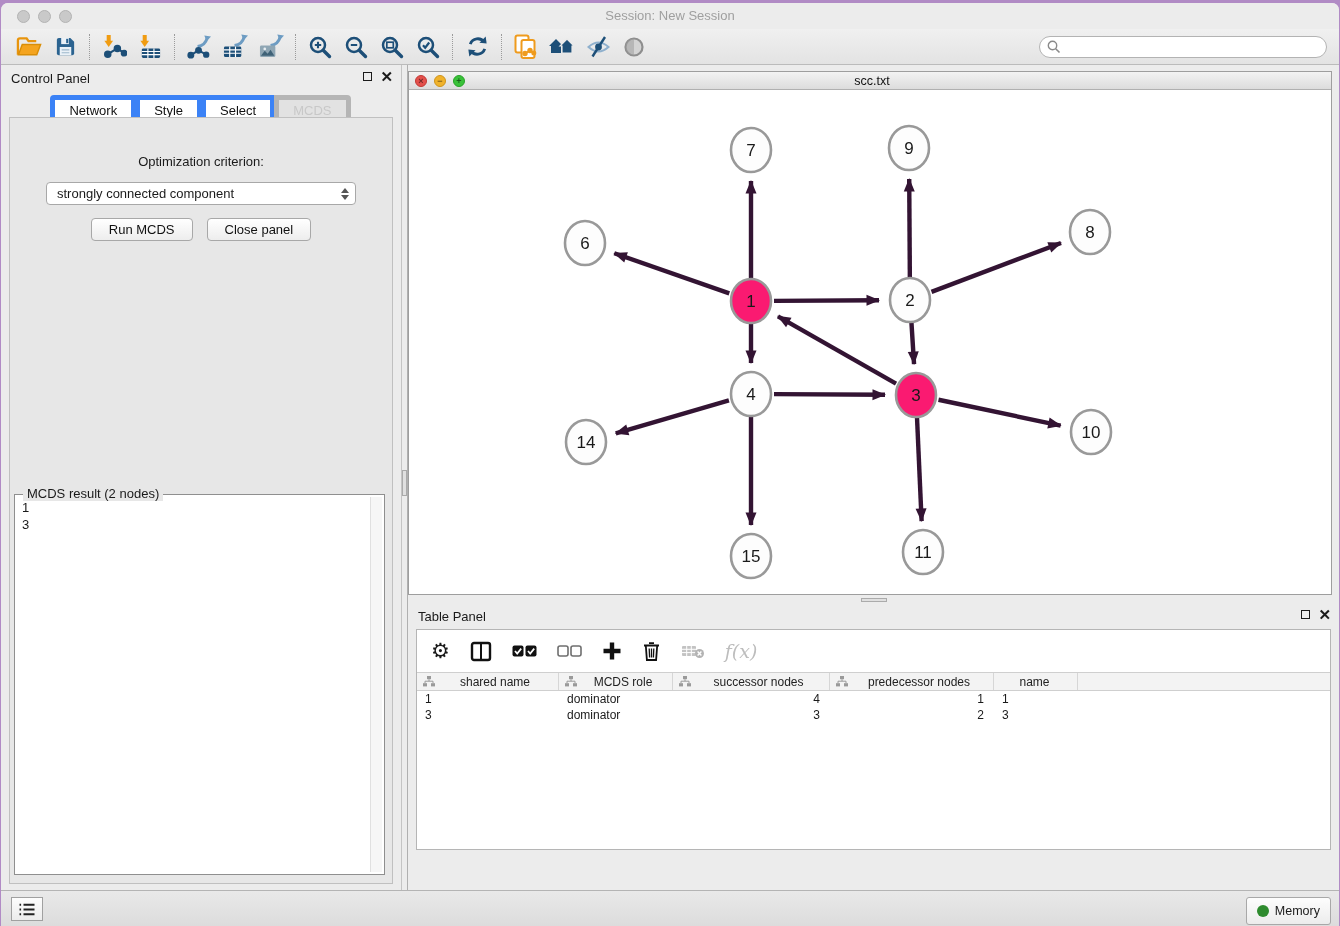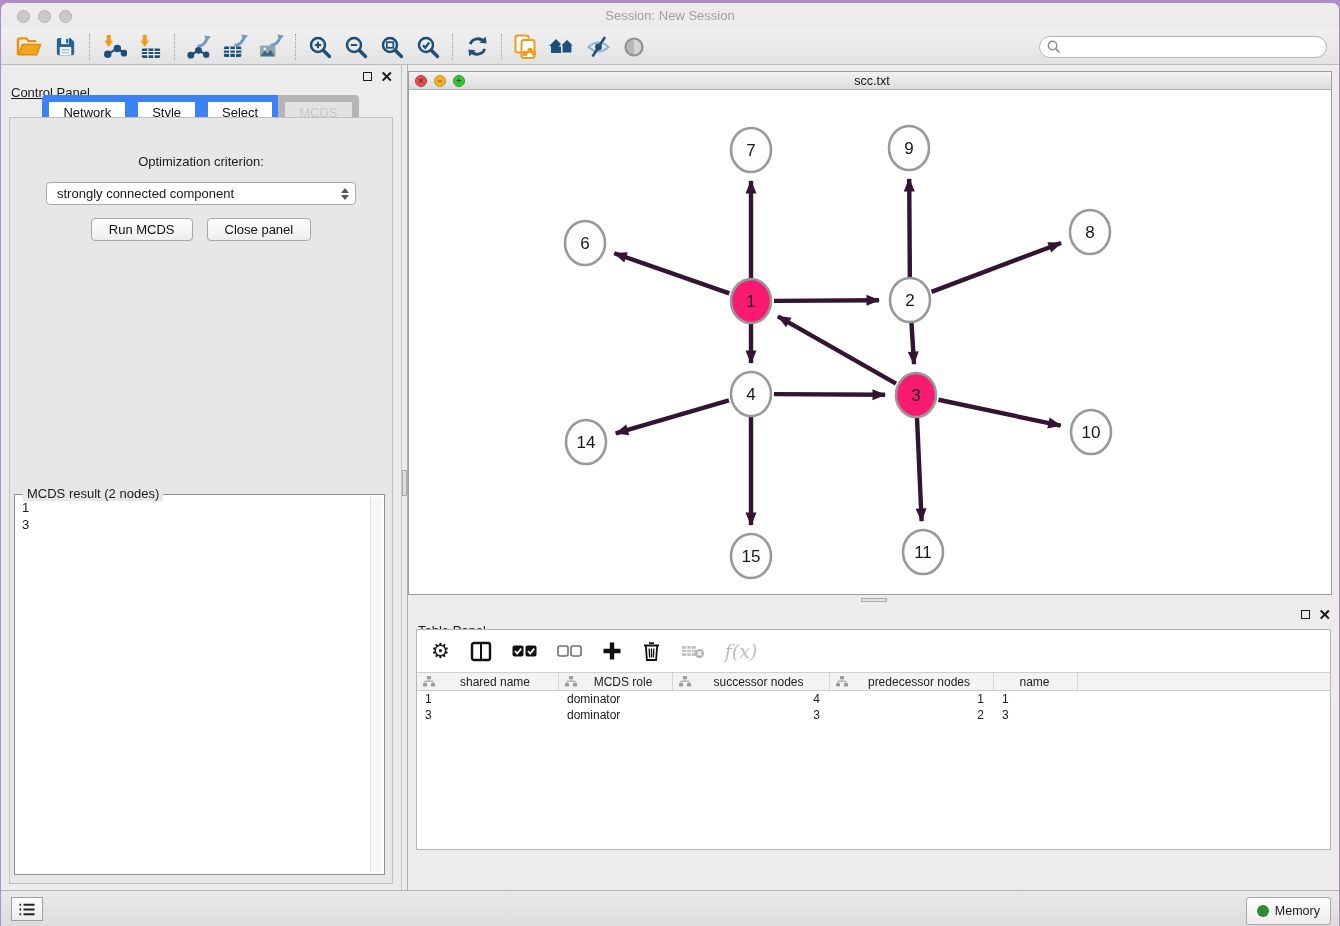--- a/index.html
+++ b/index.html
@@ -22,27 +22,27 @@
   .searchbox { position:absolute; right:12px; top:7px; width:288px; height:22px;
                background:#fff; border:1px solid #b3b3b3; border-radius:12px; display:flex; align-items:center; padding-left:7px; }
   .searchbox input { border:none; outline:none; flex:1; height:18px; font-size:12px; background:transparent; font-family:"Liberation Sans",sans-serif;}
 
   
   .main { position:absolute; top:62px; left:0; right:0; bottom:36px; background:#ececec; }
 
   
   .cpanel { position:absolute; left:0; top:0; width:400px; bottom:0; }
   .panel-head { position:absolute; top:0; left:0; right:0; height:26px; }
-  .panel-head .ptitle { position:absolute; left:10px; top:20px; font-size:13px; color:#1a1a1a;text-decoration:underline; }
+  .panel-head .ptitle { position:absolute; left:10px; top:6px; font-size:13px; color:#1a1a1a; }
   .winbtns { position:absolute; right:8px; top:6px; display:flex; gap:8px; align-items:center; }
   .float-ico { width:9px; height:9px; border:1.6px solid #1a1a1a; display:inline-block; }
   .close-ico { font-size:15px; font-weight:bold; color:#1a1a1a; line-height:11px; }
 
   .cp-tabs { position:absolute; top:30px; left:0; right:0; display:flex; justify-content:center; }
-  .cp-tab { background:#fff; border:7px solid #3b82f6; margin-left:-1px; padding:3px 14px 4px; font-size:13px; color:#111; }
+  .cp-tab { background:#fff; border:5px solid #3b82f6; margin-left:-1px; padding:3px 14px 4px; font-size:13px; color:#111; }
   .cp-tab.first { border-radius:4px 0 0 0; }
   .cp-tab.active { background:#e2e2e2; color:#c8c8c8; border-color:#b5b5b5; border-radius:0 4px 0 0; }
 
   .cp-body { position:absolute; top:52px; left:8px; right:8px; bottom:6px; background:#e7e7e7; border:1px solid #c0c0c0; }
   .opt-label { margin-top:36px; text-align:center; font-size:13px; }
   .dropdown { margin:13px auto 0; width:310px; height:23px; background:#fff; border:1px solid #a8a8a8; border-radius:4px;
               display:flex; align-items:center; padding:0 6px 0 10px; font-size:13px; }
   .dropdown .dval { flex:1; }
   .spin { display:flex; flex-direction:column; gap:2px; align-items:center; }
   .spin b { width:0; height:0; border-left:4px solid transparent; border-right:4px solid transparent; }

